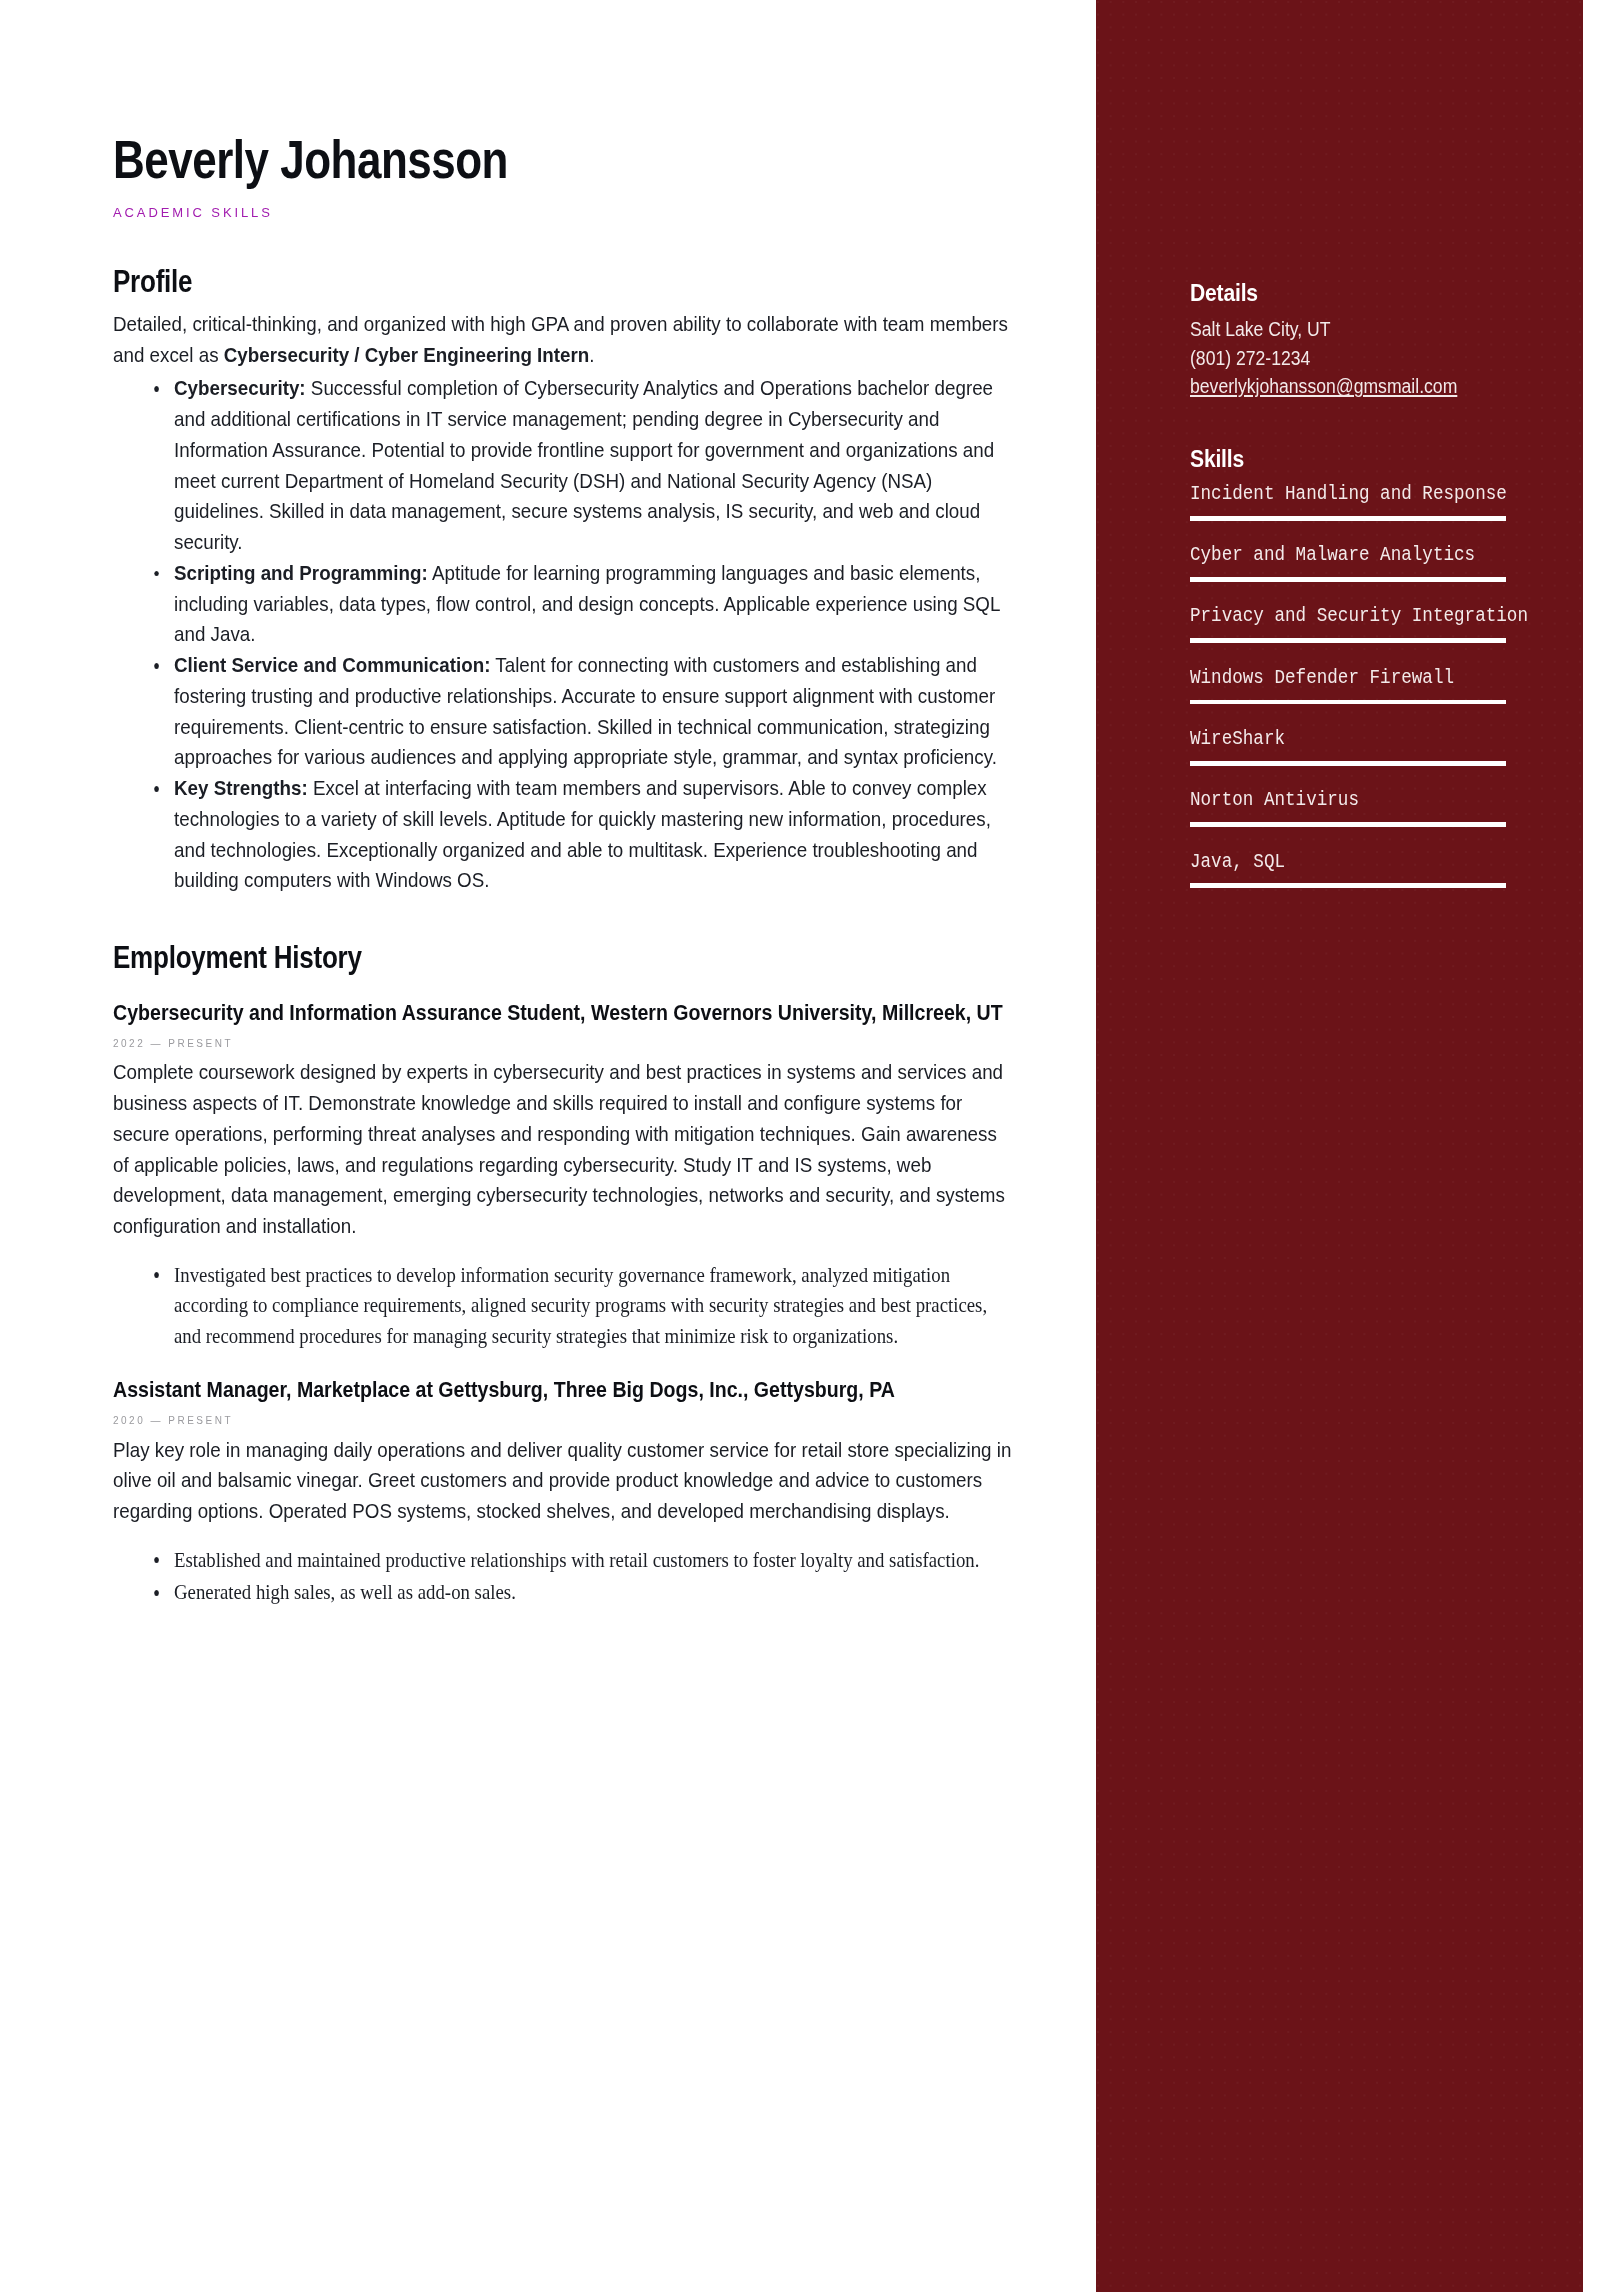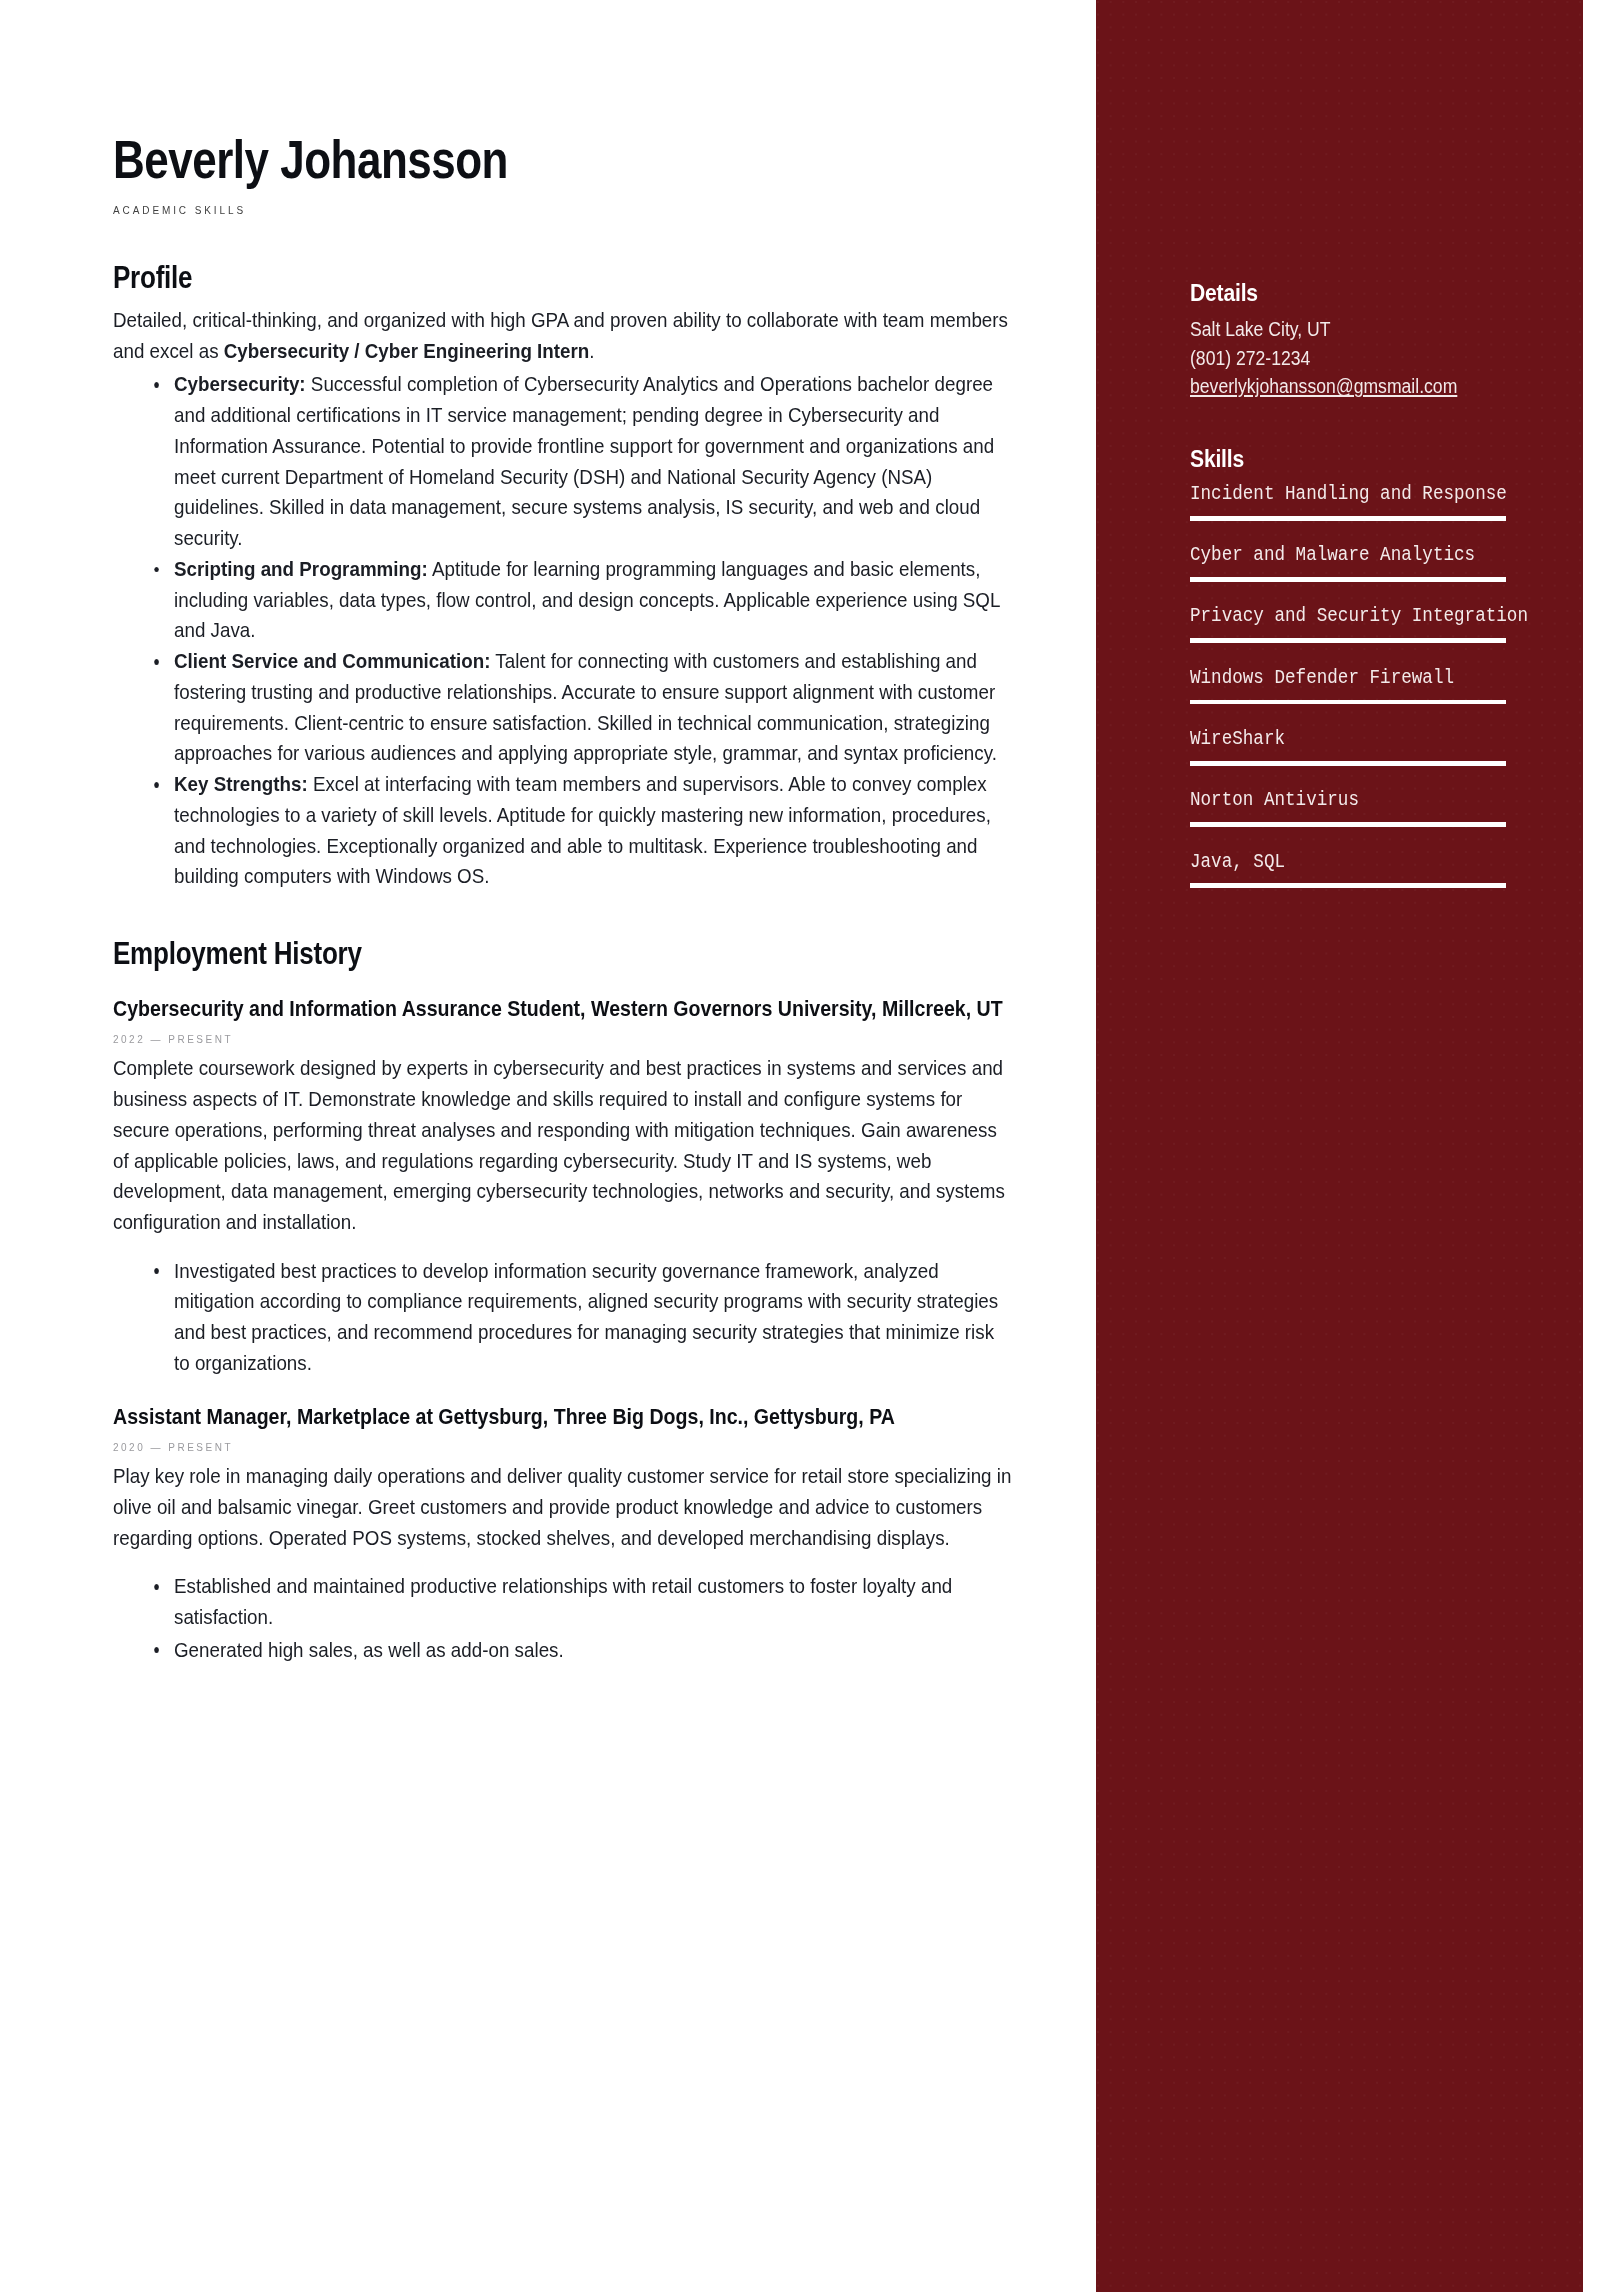--- a/index.html
+++ b/index.html
@@ -100,23 +100,23 @@
     color: #0d0f14;
     letter-spacing: -0.6px;
     margin: 0;
     padding-top: 123px;
     line-height: 1.0;
     transform: scaleX(0.83);
     transform-origin: left center;
     white-space: nowrap;
   }
   .subtitle {
-    font-size: 10px;
+    font-size: 13px;
     letter-spacing: 2.9px;
-    color: #404040;
+    color: #a21caf;
     margin: 18.6px 0 0 0;
     text-transform: uppercase;
   }
 
   h2.section-title {
     font-size: 31px;
     font-weight: bold;
     color: #0d0f14;
     letter-spacing: -0.3px;
     margin: 46px 0 10.8px 0;
@@ -171,21 +171,21 @@
   }
   .jobdate {
     font-size: 10px;
     letter-spacing: 2.5px;
     color: #9a9a9e;
     margin: 10.8px 0 8.8px 0;
     text-transform: uppercase;
   }
   .job ul.bullets { margin-top: 15.7px; }
   .job ul.bullets li { margin-bottom: 2px; }
-  .job p.body + ul.bullets { margin-top: 17.6px; }
+  .job p.body + ul.bullets { margin-top: 17.6px; font-family: Liberation Serif, serif; }
 </style>
 </head>
 <body>
 
 <div class="page">
 
   <div class="main">
 
     <h1 class="name">Beverly Johansson</h1>
     <div class="subtitle">ACADEMIC SKILLS</div>

